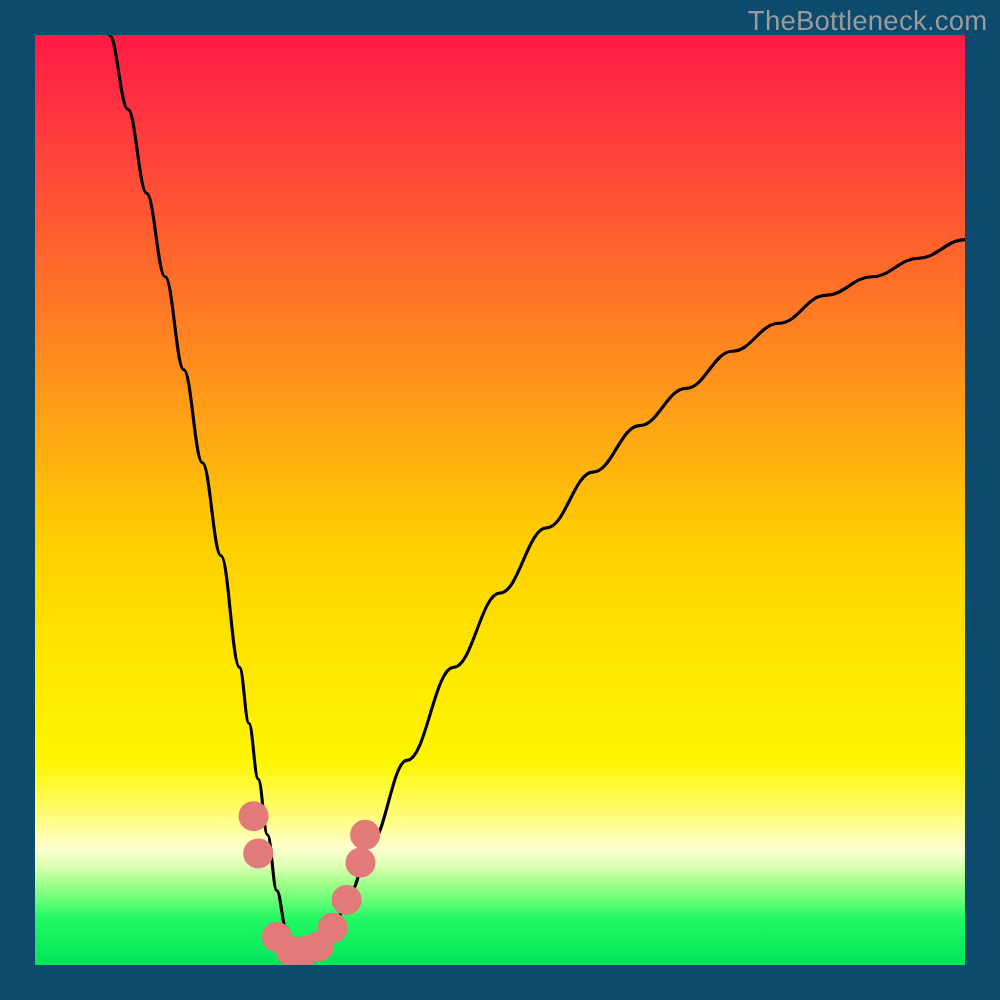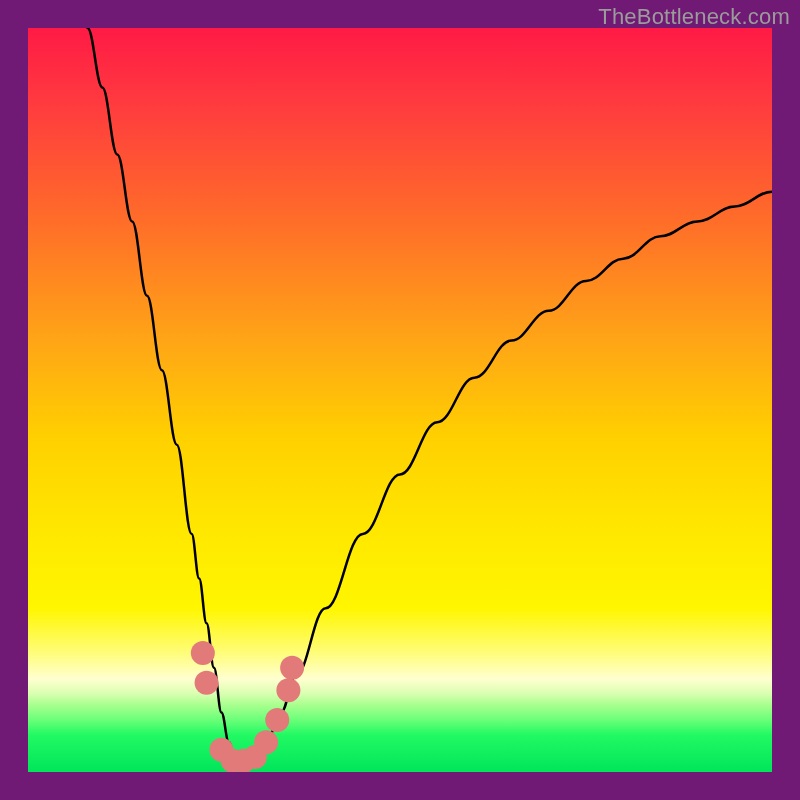--- a/index.html
+++ b/index.html
@@ -9,21 +9,21 @@
     height: 800px;
     background: #000000;
     overflow: hidden;
   }
   .frame {
     position: absolute;
     top: 0;
     left: 0;
     width: 800px;
     height: 800px;
-    background: #701a75;
+    background: #0c4a6e;
   }
   .plot {
     position: absolute;
     top: 28px;
     left: 28px;
     width: 744px;
     height: 744px;
     overflow: hidden;
   }
   .gradient {

